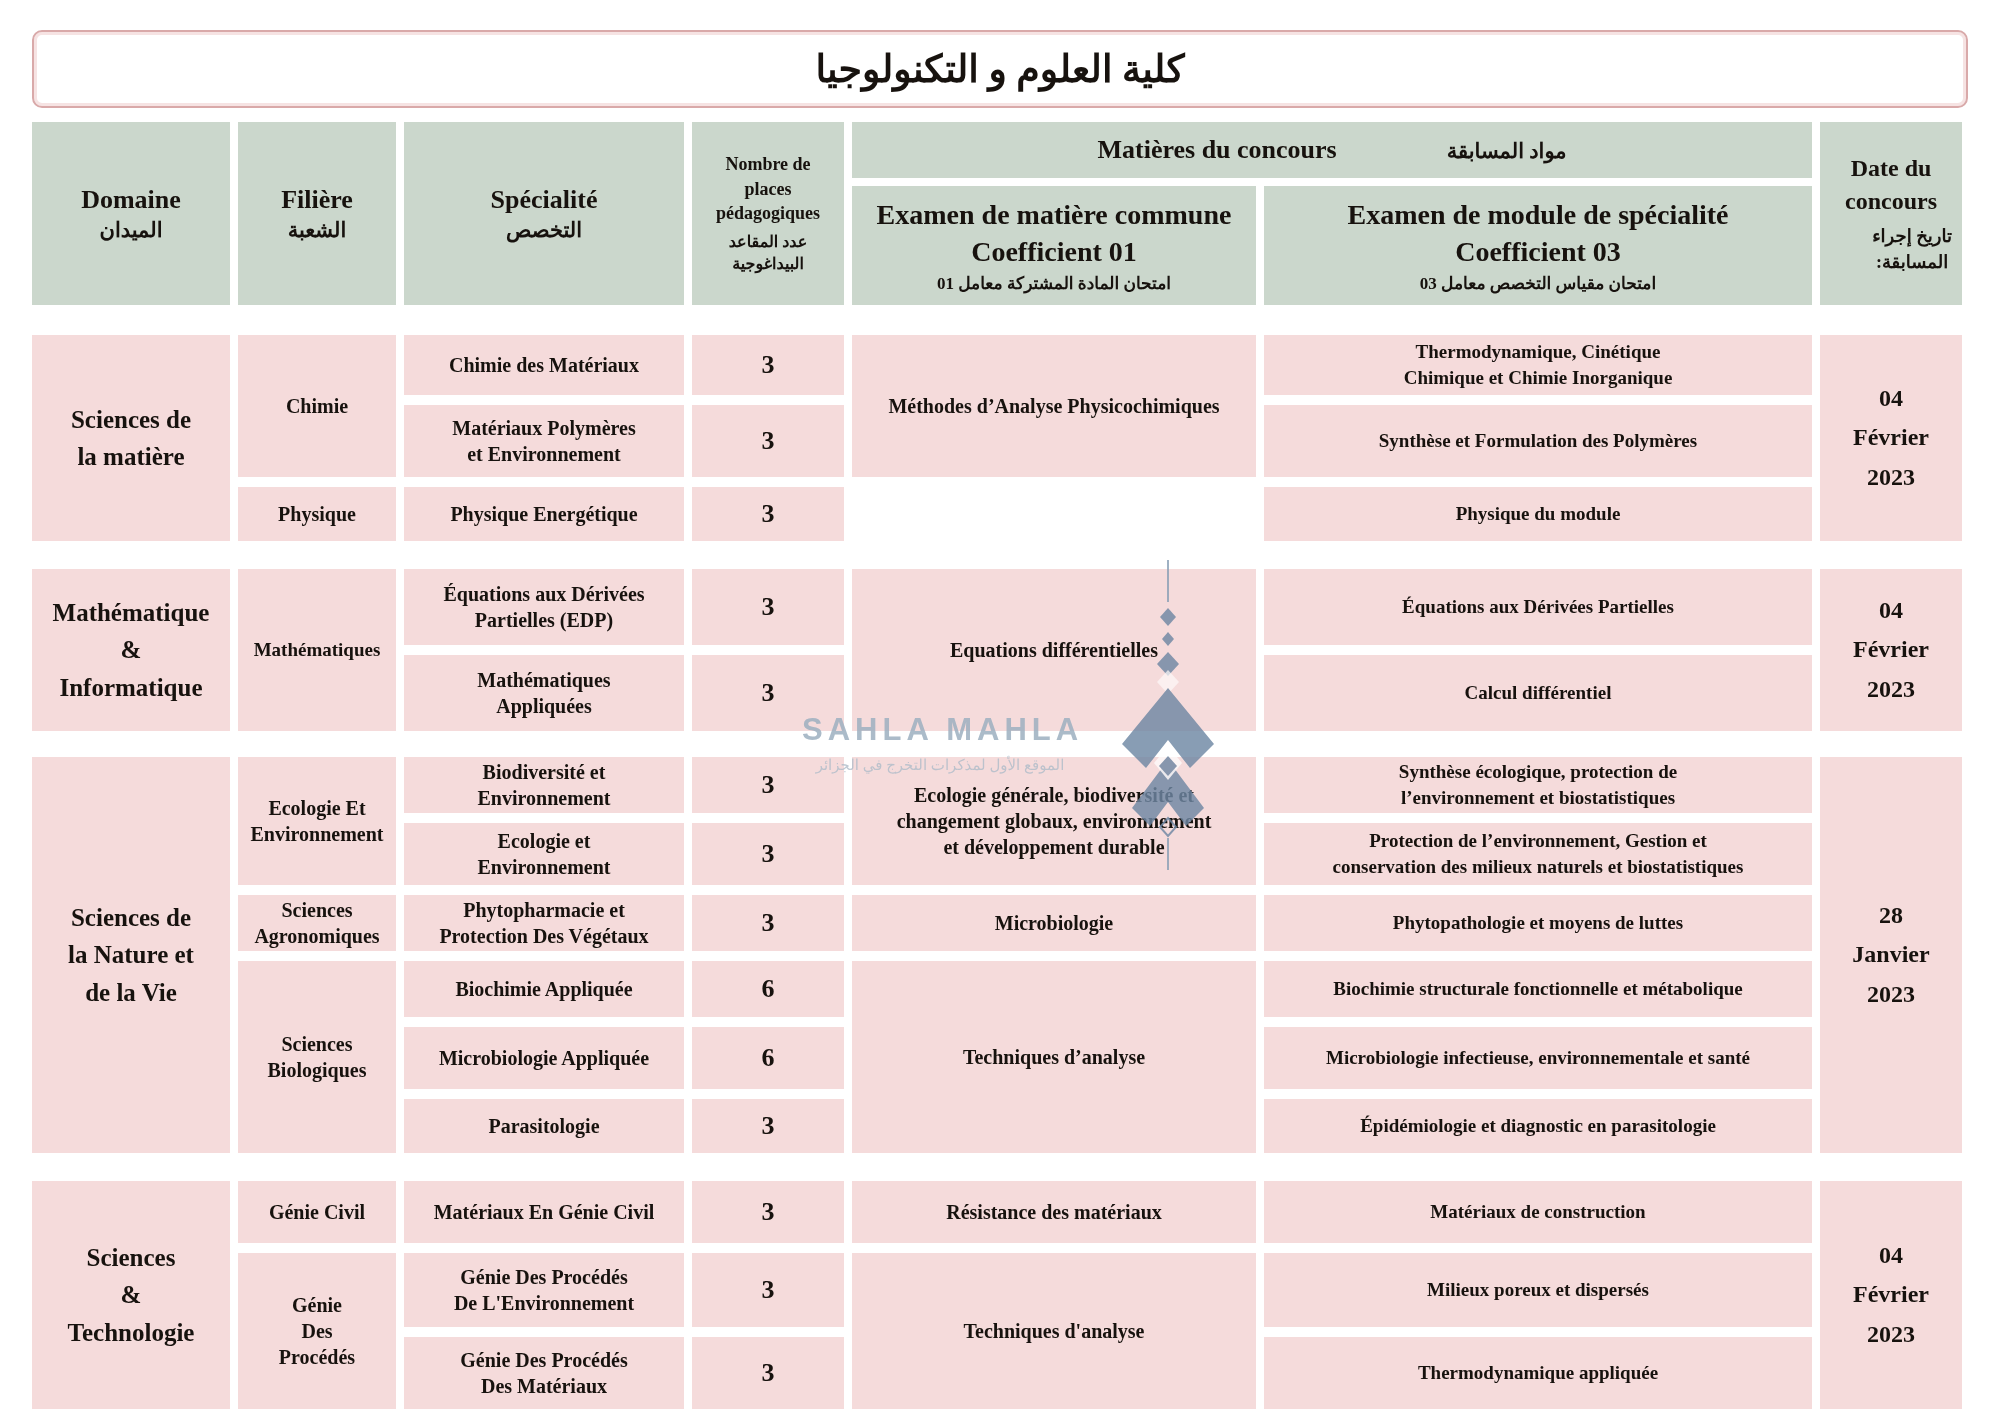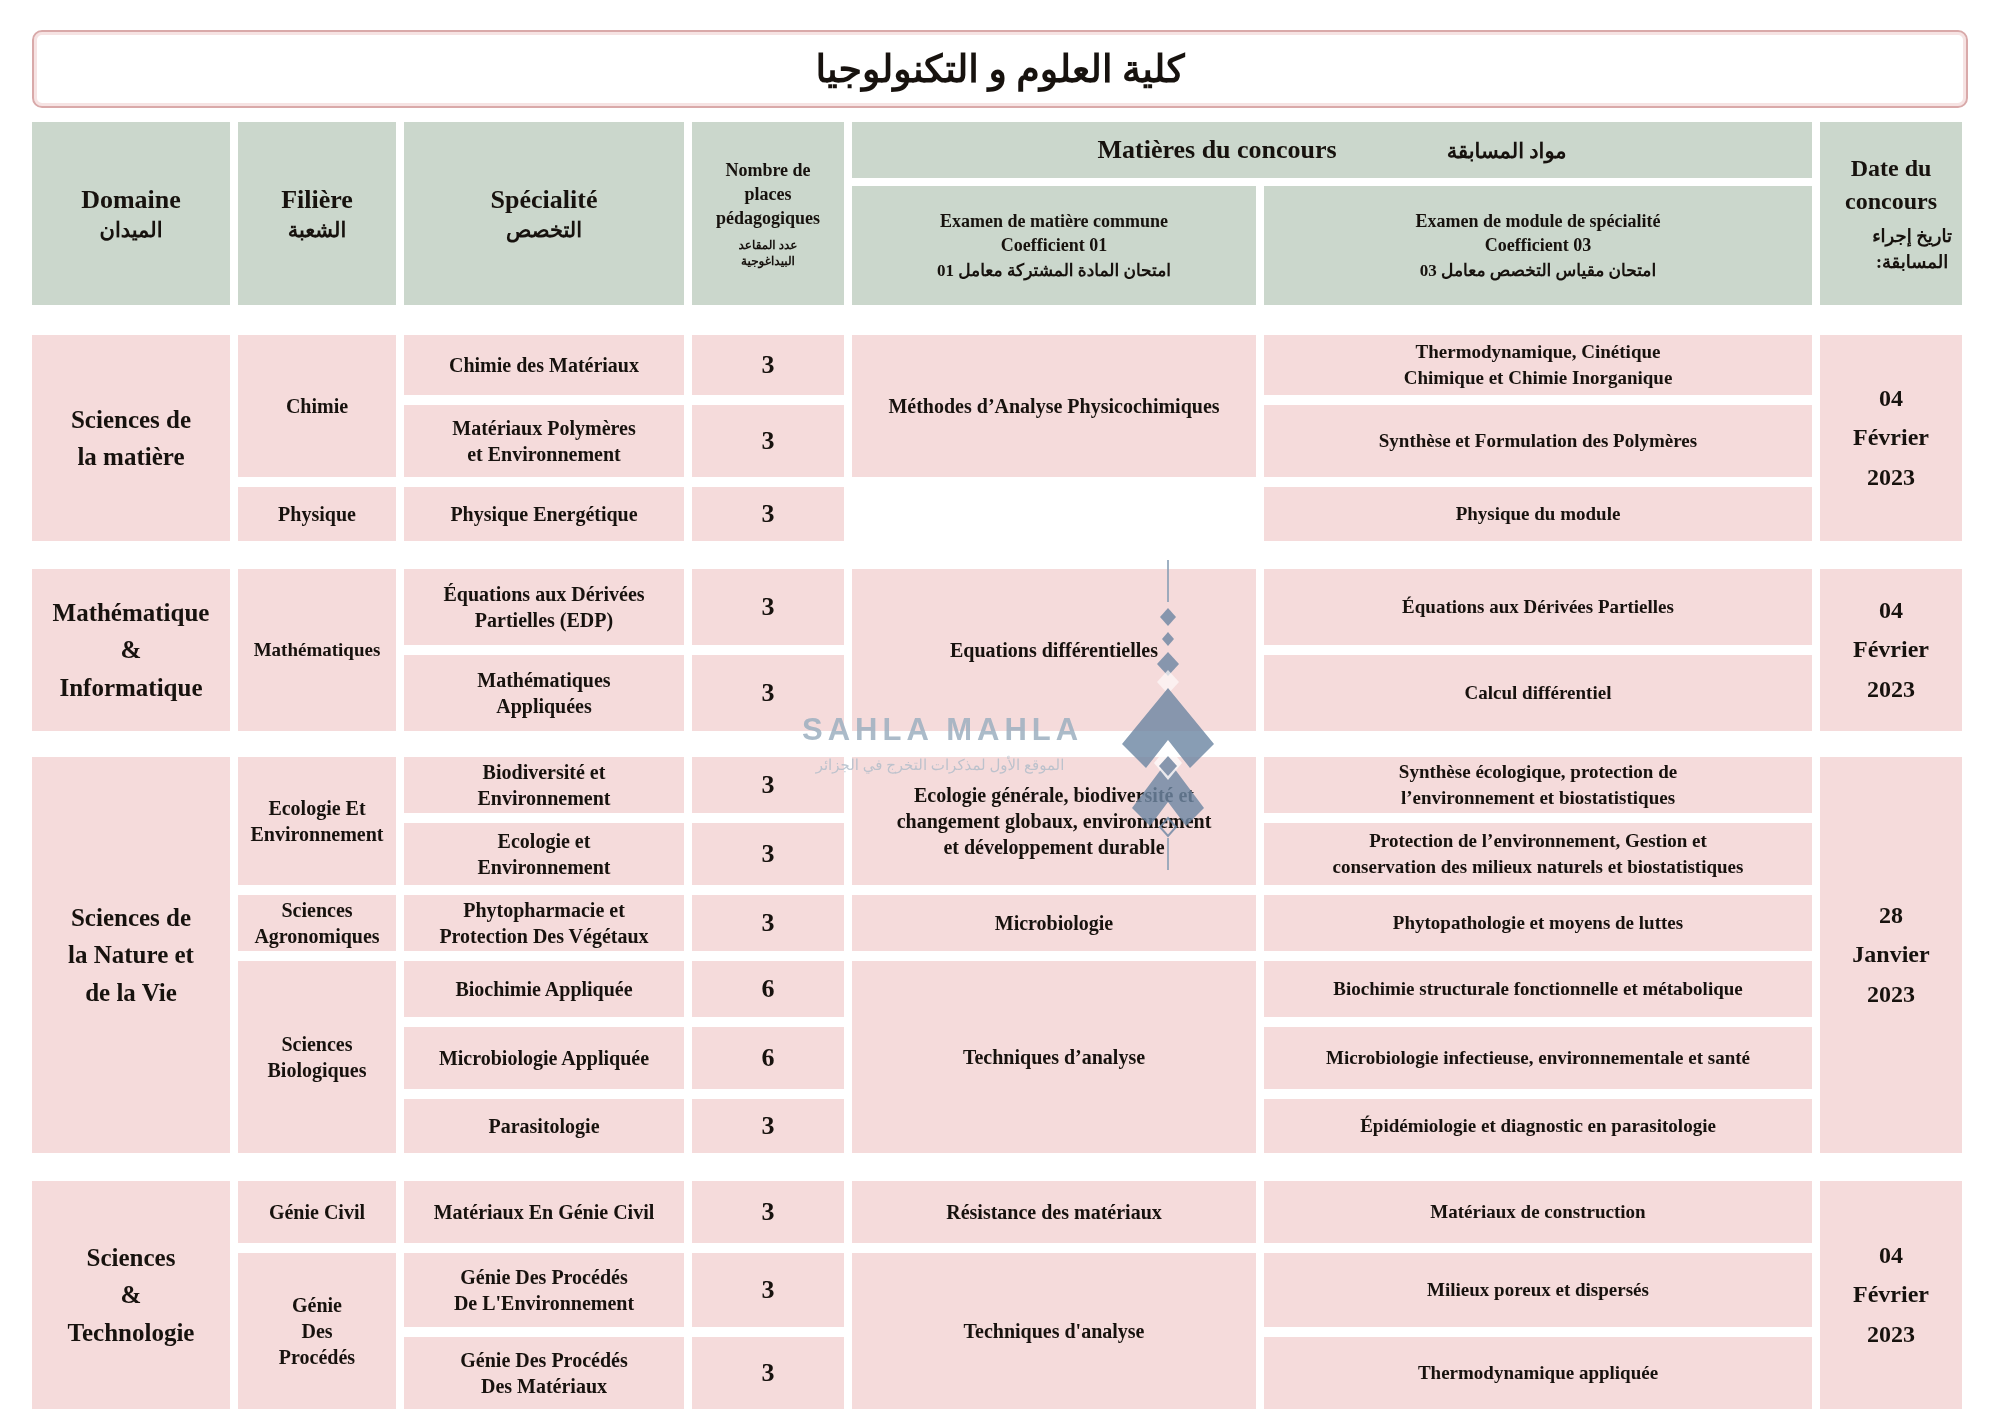--- a/index.html
+++ b/index.html
@@ -30,24 +30,24 @@
   .cell,.hcell{
     display:flex;flex-direction:column;align-items:center;justify-content:center;
     text-align:center;font-weight:bold;white-space:pre-line;
     padding:4px 8px;line-height:1.3;
   }
   .hcell{background:var(--green);}
   .cell{background:var(--pink);}
   .fr-main{font-size:26px;}
   .ar-main{font-size:21px;margin-top:0;}
   .fr-small{font-size:18px;line-height:1.35;}
-  .ar-small{font-size:12px;margin-top:6px;line-height:1.35;}
+  .ar-small{font-size:16px;margin-top:6px;line-height:1.35;}
   .band{flex-direction:row;gap:110px;align-items:center;}
   .band .ar-main{margin-top:4px;}
-  .exam-fr{font-size:18px;line-height:1.35;}
+  .exam-fr{font-size:28px;line-height:1.35;}
   .exam-ar{font-size:17px;margin-top:2px;}
   .datehead-fr{font-size:24px;line-height:1.4;}
   .datehead-ar{font-size:18px;margin-top:4px;align-self:flex-end;padding-right:2px;line-height:1.45;}
   .domaine{font-size:25px;line-height:1.5;}
   .filiere{font-size:20px;}
   .spec{font-size:20px;}
   .num{font-size:26px;}
   .commune{font-size:20px;}
   .module{font-size:19px;line-height:1.35;}
   .date{font-size:24px;line-height:1.65;text-align:center;}

